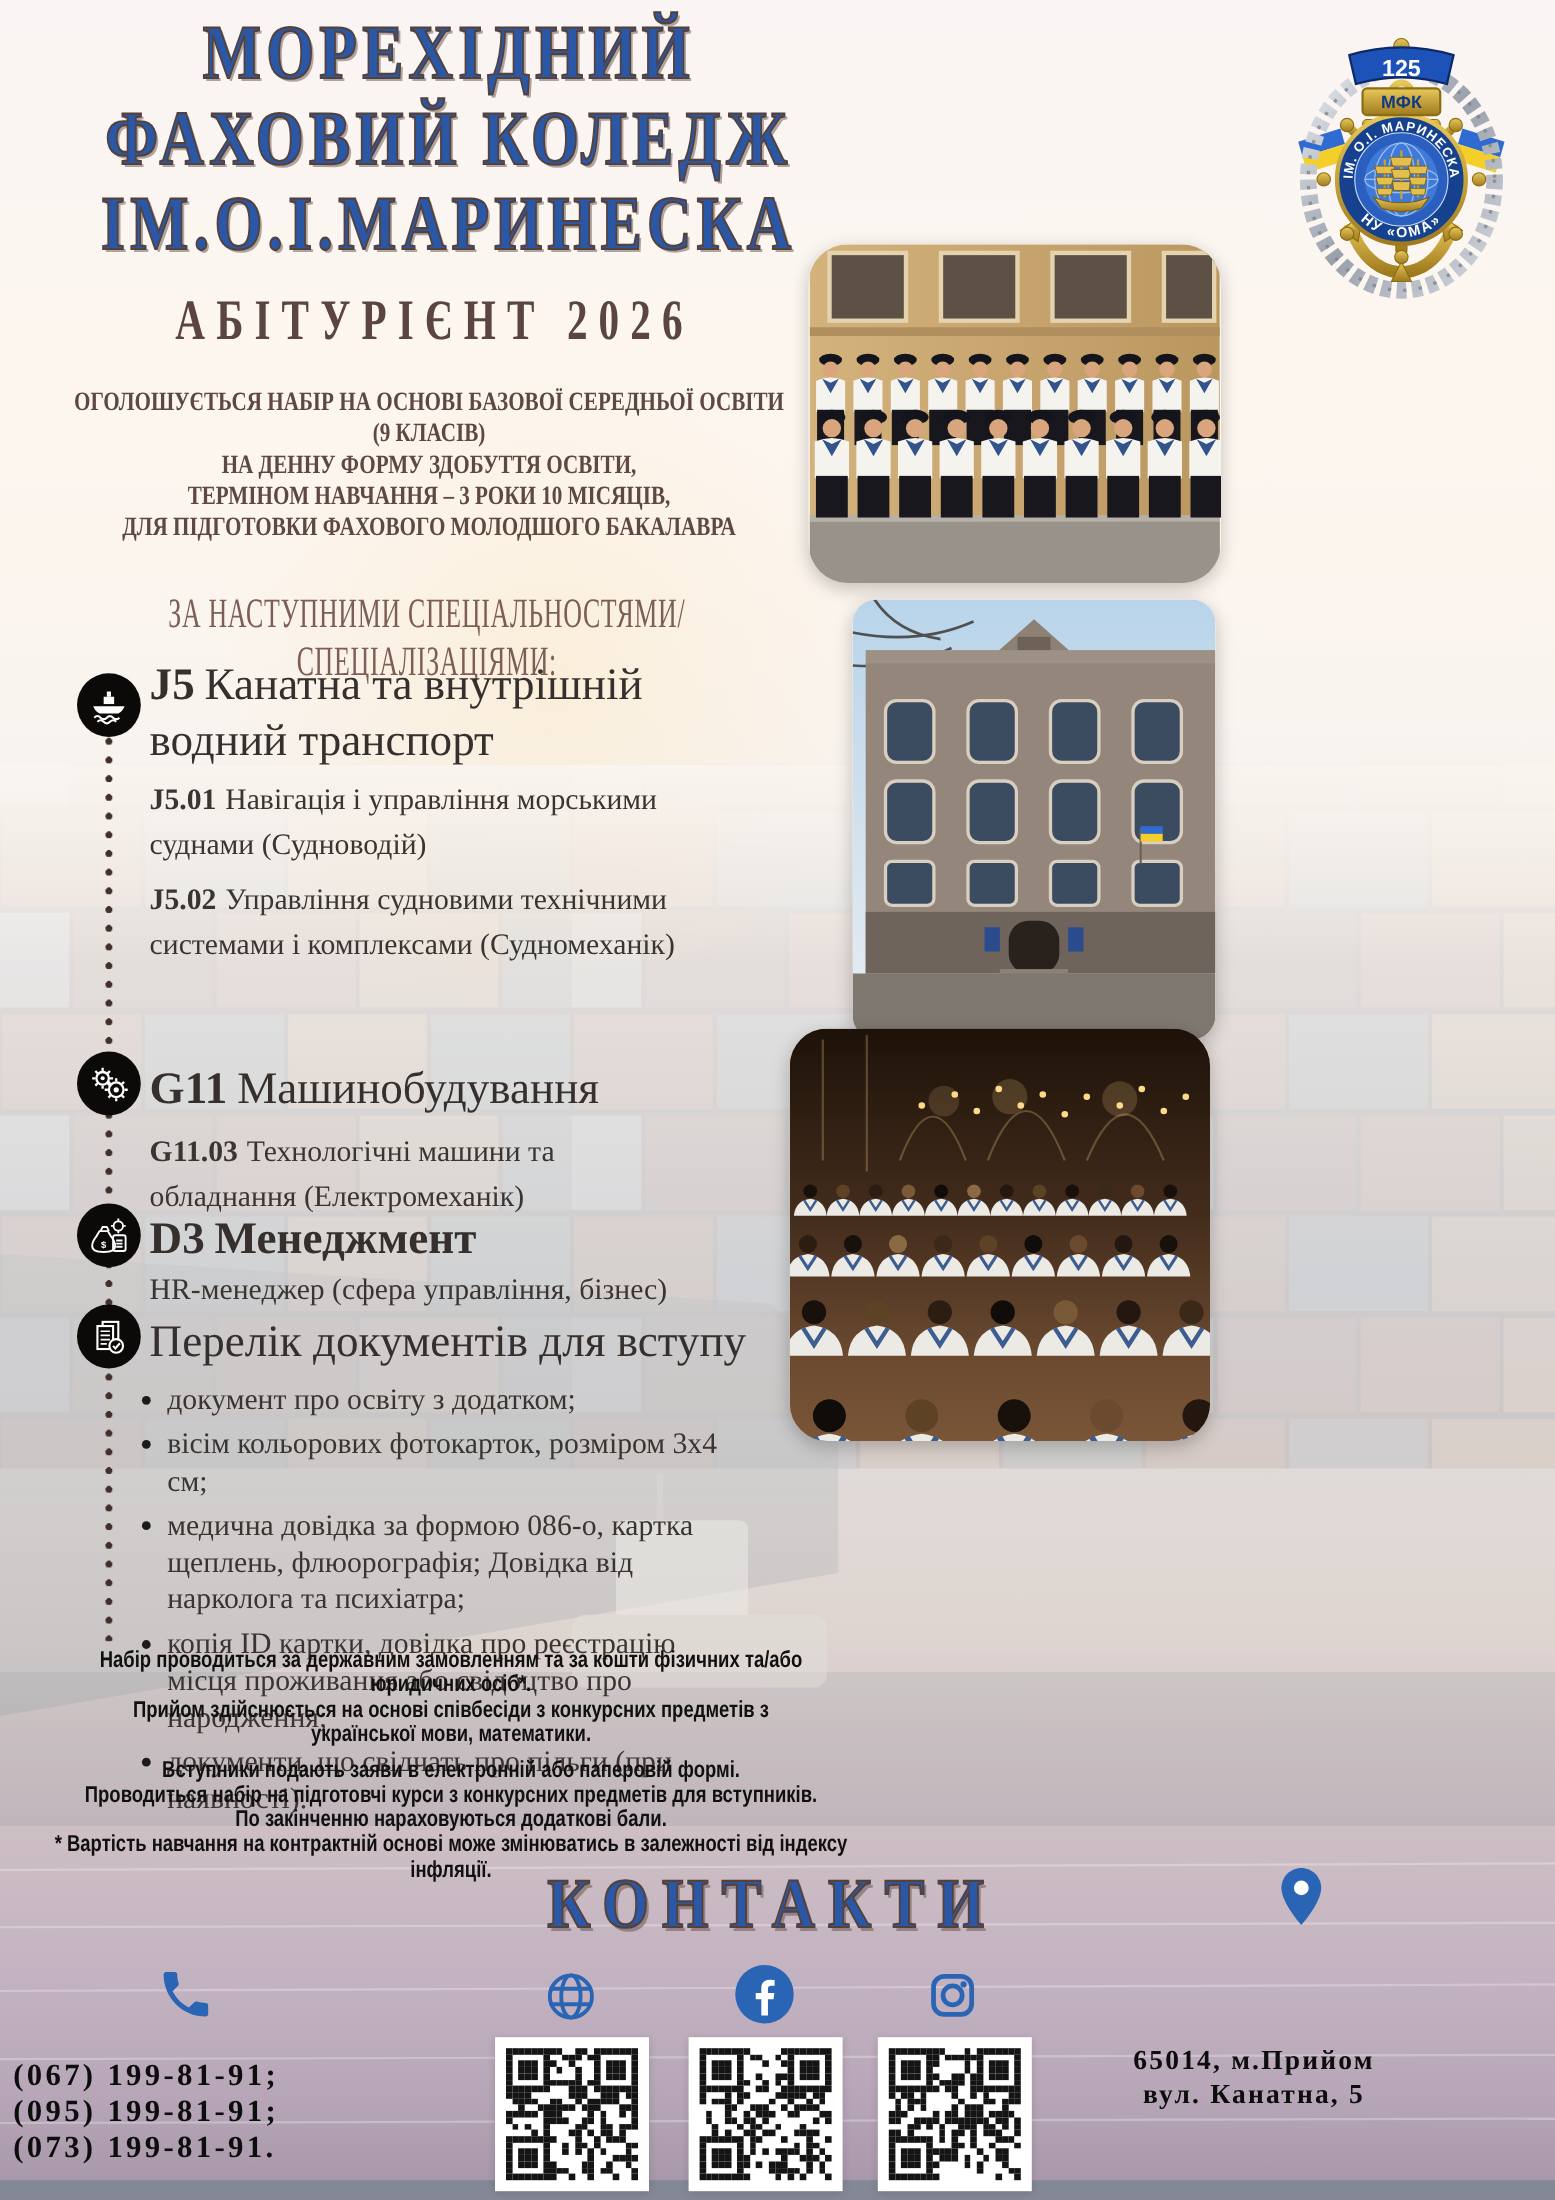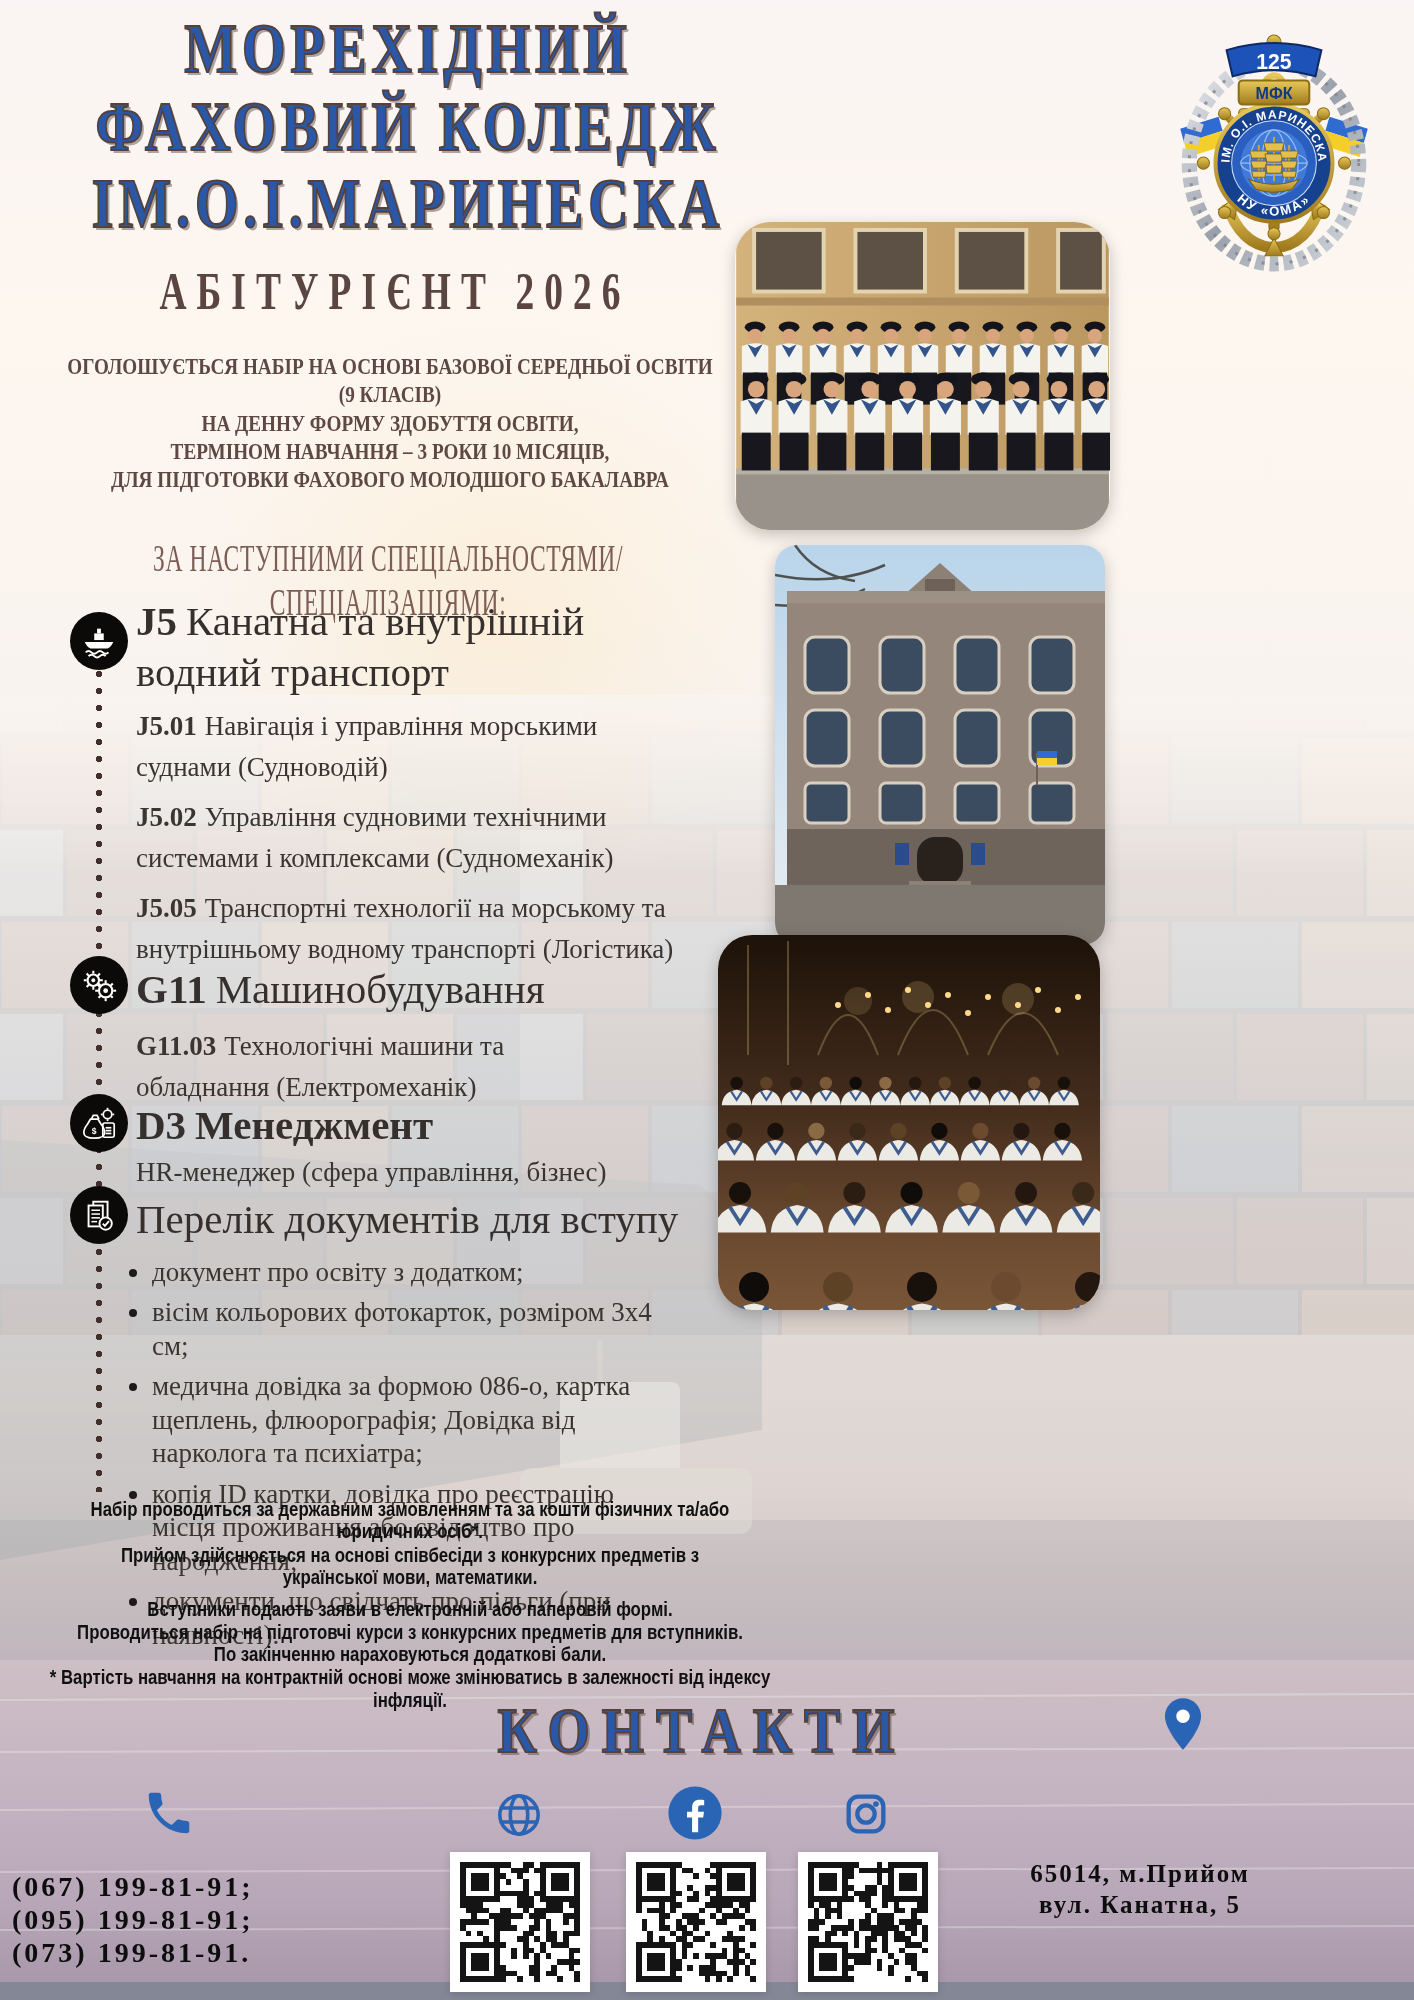--- a/index.html
+++ b/index.html
@@ -417,23 +417,20 @@
   </div>
   <div class="sec-head" style="top:596px;width:520px">
     <span class="code">J5</span><span>Канатна та внутрішній водний транспорт</span>
   </div>
   <div class="sec-items" style="top:706px">
     <div class="itm">
       <span class="code">J5.01</span><span>Навігація і управління морськими суднами (Судноводій)</span>
     </div>
     <div class="itm">
       <span class="code">J5.02</span><span>Управління судновими технічними системами і комплексами (Судномеханік)</span>
-    </div>
-    <div class="itm">
-      <span class="code">J5.05</span><span>Транспортні технології на морському та внутрішньому водному транспорті (Логістика)</span>
     </div>
   </div>
 
   <div class="node" style="top:956px">
     <svg viewBox="0 0 40 40">
       <g stroke="#fff" fill="none" stroke-width="2.2">
         <circle cx="14" cy="15" r="6"></circle>
         <line x1="14" y1="5" x2="14" y2="8"></line>
           <line x1="14" y1="22" x2="14" y2="25"></line>
         <line x1="4" y1="15" x2="7" y2="15"></line>

